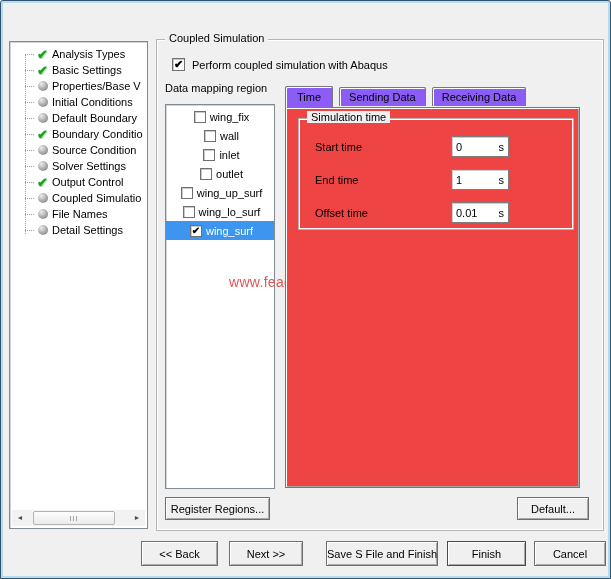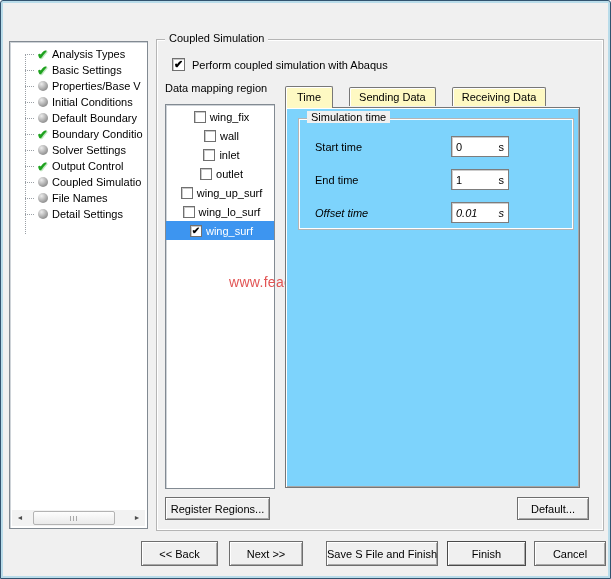--- a/index.html
+++ b/index.html
@@ -107,30 +107,30 @@
     background: #fff; border: 1px solid #828a92; box-shadow: inset 1px 1px 0 #ced3d8;
     overflow: hidden; padding-top: 2px;
   }
   .lb-item { height: 19px; display: flex; align-items: center; gap: 4px; padding-left: 3px; justify-content: center; }
   .lb-item .cb { width: 12px; height: 12px; font-size: 10px; }
   .lb-item.selected { background: #3d95f0; color: #fff; }
 
   
   .tabs { position: absolute; left: 128px; top: 46px; height: 22px; display: flex; align-items: flex-end; z-index: 3; }
   .tab {
-    height: 19px; line-height: 18px; padding: 0 9px; margin-right: 16px; margin-bottom: 2px;
-    background: #fef9c3; border: 1px solid #777; border-bottom: none;
+    height: 19px; line-height: 18px; padding: 0 9px; margin-right: 6px; margin-bottom: 2px;
+    background: #8b5cf6; border: 1px solid #777; border-bottom: none;
     border-radius: 2px 2px 0 0; box-shadow: inset 1px 1px 0 #fff;
     font-size: 11px; white-space: nowrap; cursor: default;
   }
   .tab.active { height: 22px; line-height: 20px; margin-bottom: 0; padding: 0 11px; position: relative; z-index: 4; }
 
   .tabpage {
     position: absolute; left: 128px; top: 67px; width: 295px; height: 381px;
-    background: #7dd3fc; border: 1px solid #777;
+    background: #ef4444; border: 1px solid #777;
     box-shadow: inset 1px 1px 0 #fff, inset -1px -1px 0 #a6a6a6;
     z-index: 2;
   }
 
   .sim-group { left: 12px; top: 10px; width: 276px; height: 112px; background: transparent; }
   .field-row { position: absolute; left: 16px; right: 12px; height: 21px; display: flex; align-items: center; }
   .field-label { font-size: 11px; }
   .field-input {
     position: absolute; left: 136px; top: 0; width: 58px; height: 21px;
     background: #fff; border: 1px solid #7d7d7d; box-shadow: inset 1px 1px 0 #cccccc;
@@ -195,20 +195,27 @@
             <span class="sphere"></span>
           </span>
           <span class="tree-label">Default Boundary</span>
         </div>
         <div class="tree-item">
           <span class="tree-branch"></span>
           <span class="tree-icon">
             <span class="check-glyph">✔</span>
           </span>
           <span class="tree-label">Boundary Conditio</span>
+        </div>
+        <div class="tree-item">
+          <span class="tree-branch"></span>
+          <span class="tree-icon">
+            <span class="sphere"></span>
+          </span>
+          <span class="tree-label">Source Condition</span>
         </div>
         <div class="tree-item">
           <span class="tree-branch"></span>
           <span class="tree-icon">
             <span class="sphere"></span>
           </span>
           <span class="tree-label">Solver Settings</span>
         </div>
         <div class="tree-item">
           <span class="tree-branch"></span>
@@ -308,21 +315,21 @@
                 <span class="field-unit">s</span>
               </span>
             </div>
             <div class="field-row" style="top: 50px;">
               <span class="field-label">End time</span>
               <span class="field-input">
                 <span class="field-value">1</span>
                 <span class="field-unit">s</span>
               </span>
             </div>
-            <div class="field-row" style="top: 83px; font-style: italic;">
+            <div class="field-row" style="top: 83px;">
               <span class="field-label">Offset time</span>
               <span class="field-input">
                 <span class="field-value">0.01</span>
                 <span class="field-unit">s</span>
               </span>
             </div>
           </div>
       </div>
     </div>
 

